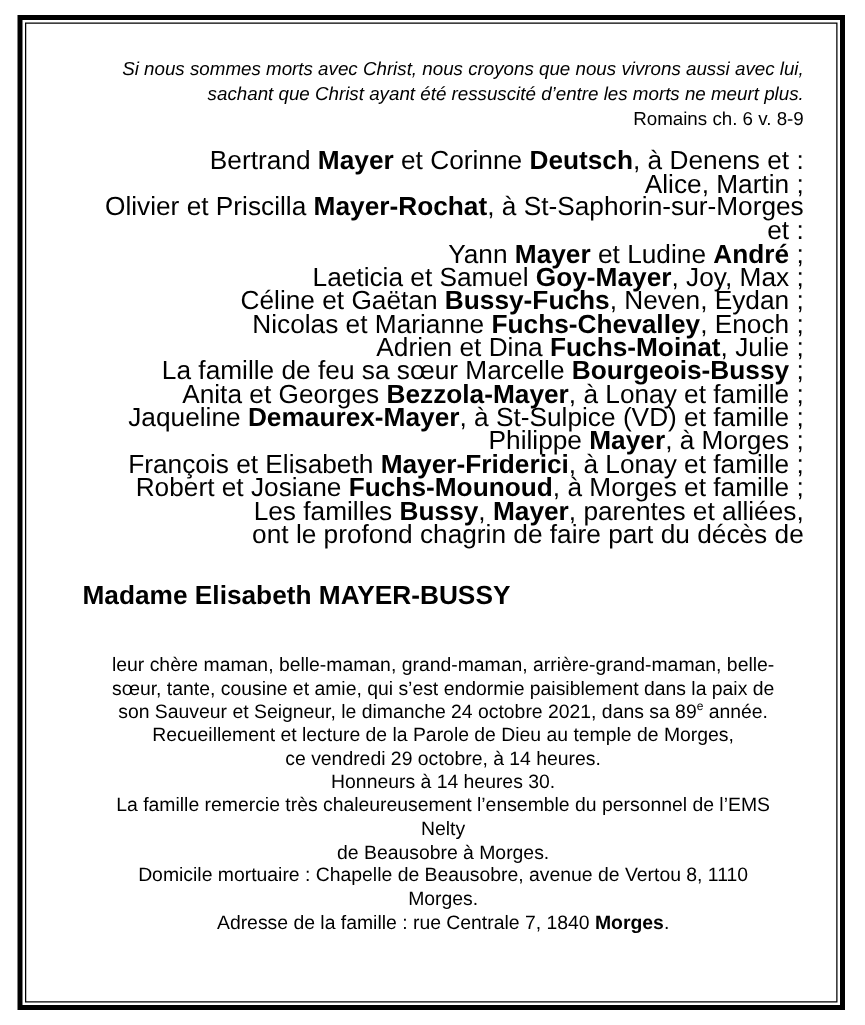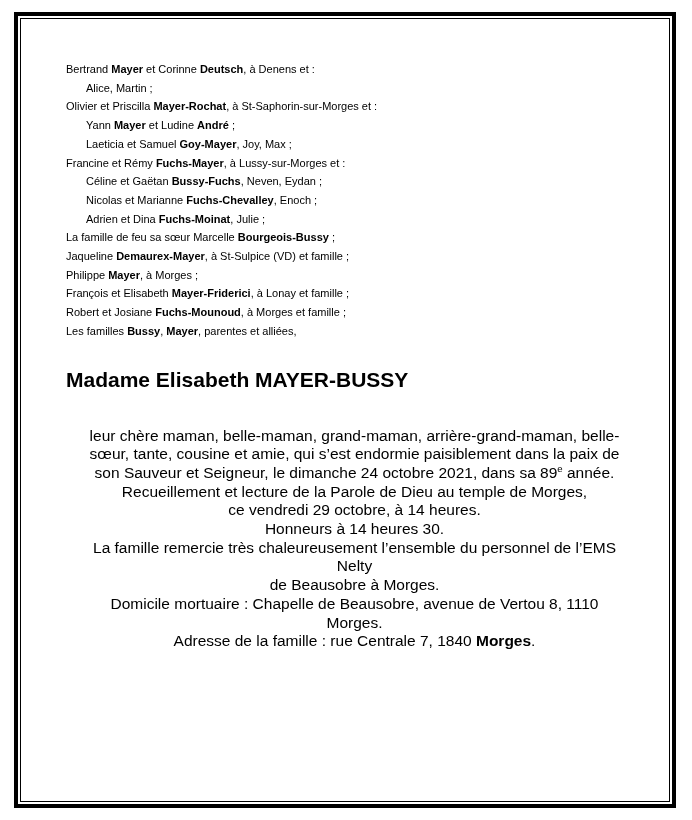--- a/index.html
+++ b/index.html
@@ -33,22 +33,23 @@
     text-align: right;
     font-style: italic;
     font-size: 15px;
     line-height: 20px;
   }
   .epigraph .citation {
     font-style: normal;
   }
   .family-list {
     margin-top: 14px;
-    font-size: 11px;
+    font-size: 21px;
     line-height: 18.7px;
+    text-align: right;
   }
   .details {
     font-size: 15.5px;
     line-height: 18.7px;
     text-align: center;
   }
   .line { white-space: pre-wrap; }
   .line.indent { padding-left: 20px; }
   b { font-weight: bold; }
   sup {
@@ -63,37 +64,43 @@
     margin-top: 27px;
     margin-bottom: 35px;
   }
 </style>
 </head>
 <body>
 
 <div class="frame">
   <div class="inner">
 
+    <div class="epigraph">
+      <div class="line">Si nous sommes morts avec Christ, nous croyons que nous vivrons aussi avec lui,</div>
+      <div class="line">sachant que Christ ayant été ressuscité d’entre les morts ne meurt plus.</div>
+      <div class="line citation">Romains ch. 6 v. 8-9</div>
+    </div>
 
     <div class="family-list">
         <div class="line"><span>Bertrand </span><b>Mayer</b><span> et Corinne </span><b>Deutsch</b><span>, à Denens et :</span></div>
         <div class="line indent"><span>Alice, Martin ;</span></div>
         <div class="line"><span>Olivier et Priscilla </span><b>Mayer-Rochat</b><span>, à St-Saphorin-sur-Morges et :</span></div>
         <div class="line indent"><span>Yann </span><b>Mayer</b><span> et Ludine </span><b>André</b><span> ;</span></div>
         <div class="line indent"><span>Laeticia et Samuel </span><b>Goy-Mayer</b><span>, Joy, Max ;</span></div>
-        <div class="line"><span>Francine et Rémy </span><b>Fuchs-Mayer</b><span>, à Lussy-sur-Morges et :</span></div>
         <div class="line indent"><span>Céline et Gaëtan </span><b>Bussy-Fuchs</b><span>, Neven, Eydan ;</span></div>
         <div class="line indent"><span>Nicolas et Marianne </span><b>Fuchs-Chevalley</b><span>, Enoch ;</span></div>
         <div class="line indent"><span>Adrien et Dina </span><b>Fuchs-Moinat</b><span>, Julie ;</span></div>
         <div class="line"><span>La famille de feu sa sœur Marcelle </span><b>Bourgeois-Bussy</b><span> ;</span></div>
+        <div class="line"><span>Anita et Georges </span><b>Bezzola-Mayer</b><span>, à Lonay et famille ;</span></div>
         <div class="line"><span>Jaqueline </span><b>Demaurex-Mayer</b><span>, à St-Sulpice (VD) et famille ;</span></div>
         <div class="line"><span>Philippe </span><b>Mayer</b><span>, à Morges ;</span></div>
         <div class="line"><span>François et Elisabeth </span><b>Mayer-Friderici</b><span>, à Lonay et famille ;</span></div>
         <div class="line"><span>Robert et Josiane </span><b>Fuchs-Mounoud</b><span>, à Morges et famille ;</span></div>
         <div class="line"><span>Les familles </span><b>Bussy</b><span>, </span><b>Mayer</b><span>, parentes et alliées,</span></div>
+        <div class="line"><span>ont le profond chagrin de faire part du décès de</span></div>
       </div>
 
     <div class="headline">Madame Elisabeth MAYER-BUSSY</div>
 
     <div class="details">
         <div class="line"><span>leur chère maman, belle-maman, grand-maman, arrière-grand-maman, belle-</span></div>
         <div class="line"><span>sœur, tante, cousine et amie, qui s’est endormie paisiblement dans la paix de</span></div>
         <div class="line"><span>son Sauveur et Seigneur, le dimanche 24 octobre 2021, dans sa 89</span><sup>e</sup><span> année.</span></div>
         <div class="line"><span>Recueillement et lecture de la Parole de Dieu au temple de Morges,</span></div>
         <div class="line"><span>ce vendredi 29 octobre, à 14 heures.</span></div>

